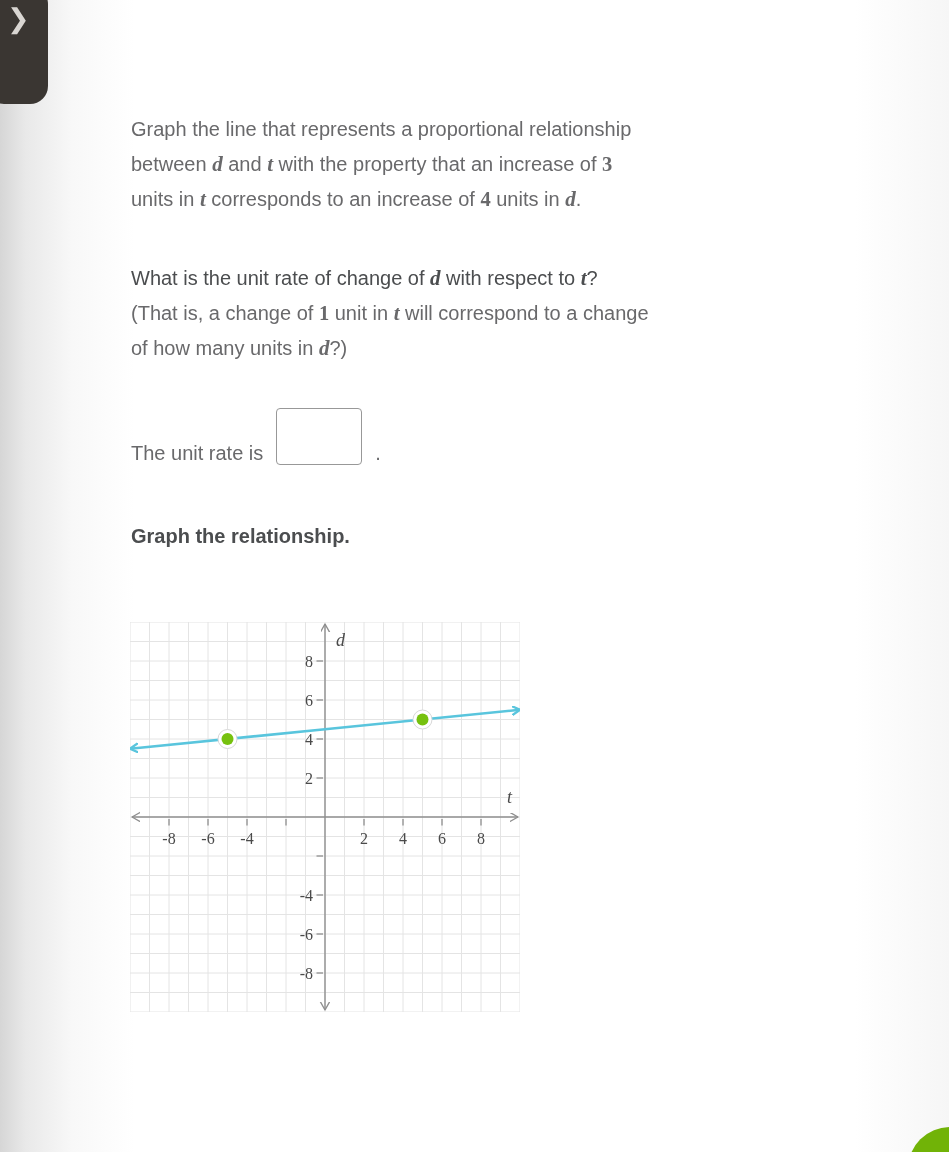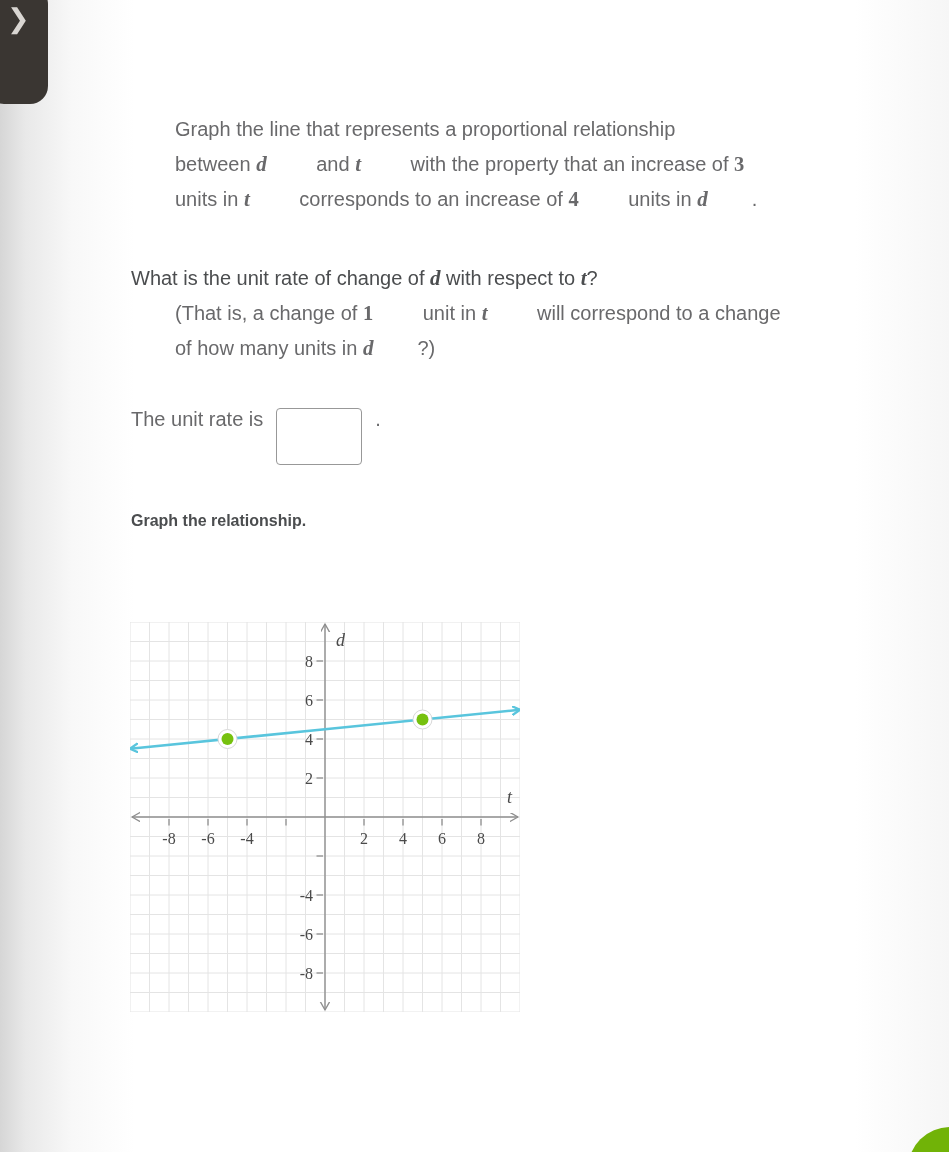--- a/index.html
+++ b/index.html
@@ -15,35 +15,35 @@
     background:#3a3632;border-radius:18px;
   }
   .corner-tab .chev{
     position:absolute;left:21px;top:20px;color:#d9d6d2;
     font-size:27px;font-weight:bold;line-height:1;
   }
   
   .para{position:absolute;left:131px;width:700px;font-size:20px;line-height:35px;color:#69696b;}
   .para-intro{top:112px;}
   .para-question{top:261px;}
-  .seg-n{color:#69696b;margin-left:44px;}
+  .seg-n{color:#69696b;}
   .seg-b{font-weight:normal;color:#4b4d4f;}
   .seg-m{font-family:"Liberation Serif","DejaVu Serif",serif;font-style:italic;font-weight:600;font-size:21px;}
   .seg-mb{font-family:"Liberation Serif","DejaVu Serif",serif;font-style:italic;font-weight:700;font-size:21px;color:#4b4d4f;}
   .seg-num{font-family:"Liberation Serif","DejaVu Serif",serif;font-weight:700;font-size:20.5px;}
   .unit-rate-row{
     position:absolute;left:131px;top:408px;height:57px;
-    display:flex;align-items:flex-start;gap:13px;
+    display:flex;align-items:flex-end;gap:13px;
     font-size:20px;color:#69696b;
   }
   .ur-input{
     width:86px;height:57px;border:1px solid #989898;border-radius:4px;
     background:#ffffff;font-size:20px;text-align:center;color:#444;outline:none;
   }
-  .graph-heading{position:absolute;left:131px;top:512px;font-size:16px;font-weight:bold;color:#4b4d4f;}
+  .graph-heading{position:absolute;left:131px;top:525px;font-size:20px;font-weight:bold;color:#4b4d4f;}
   .graph{position:absolute;left:130px;top:622px;width:390px;height:390px;background:#ffffff;}
   .graph svg{display:block;}
   .tick-label{font-family:"Liberation Serif","DejaVu Serif",serif;font-size:16px;}
   .axis-label{font-family:"Liberation Serif","DejaVu Serif",serif;font-size:18px;font-style:italic;}
   
   .corner-badge{
     position:absolute;left:908px;top:1127px;width:84px;height:84px;
     border-radius:50%;background:#71b307;
   }
 </style>

